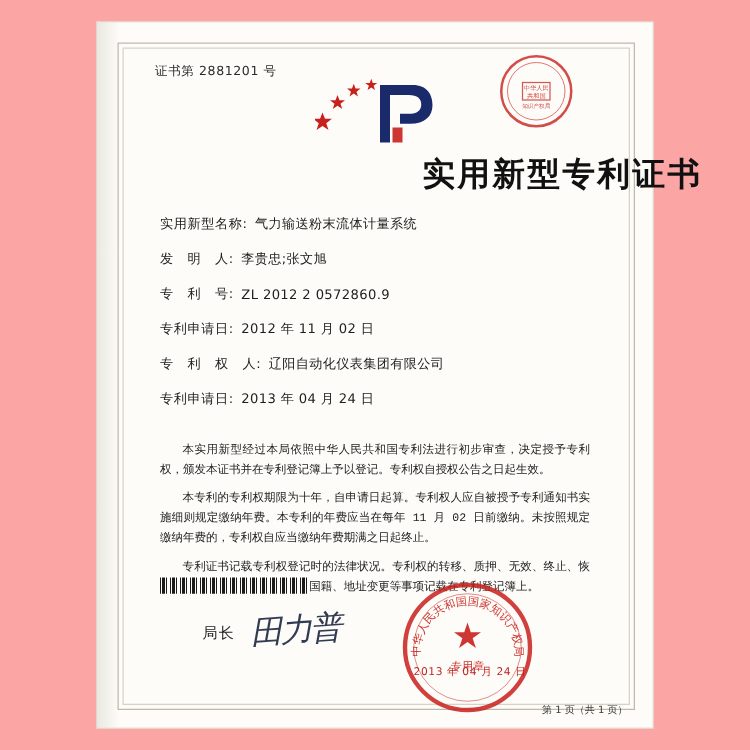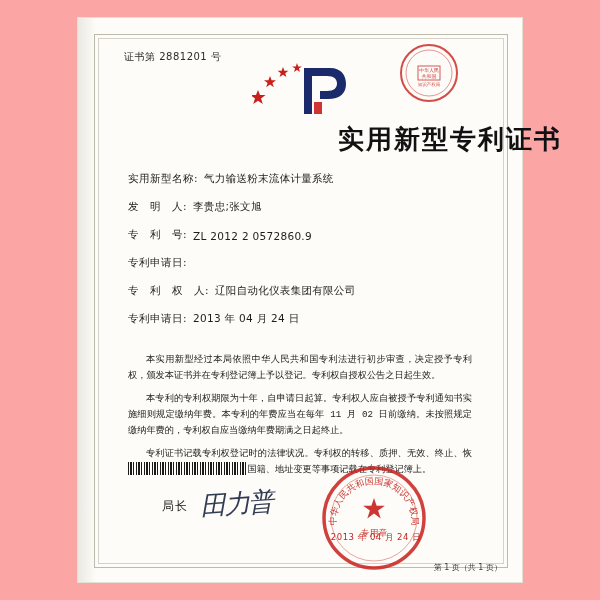--- a/index.html
+++ b/index.html
@@ -242,20 +242,21 @@
     <div class="field-row">
       <span class="field-label">发　明　人:</span>
       <span class="field-value">李贵忠;张文旭</span>
     </div>
     <div class="field-row">
       <span class="field-label">专　利　号:</span>
       <span class="field-value">ZL 2012 2 0572860.9</span>
     </div>
     <div class="field-row">
       <span class="field-label">专利申请日:</span>
+      <span class="field-value">2012 年 11 月 02 日</span>
     </div>
     <div class="field-row">
       <span class="field-label">专　利　权　人:</span>
       <span class="field-value">辽阳自动化仪表集团有限公司</span>
     </div>
     <div class="field-row">
       <span class="field-label">专利申请日:</span>
       <span class="field-value">2013 年 04 月 24 日</span>
     </div>
   </div>

